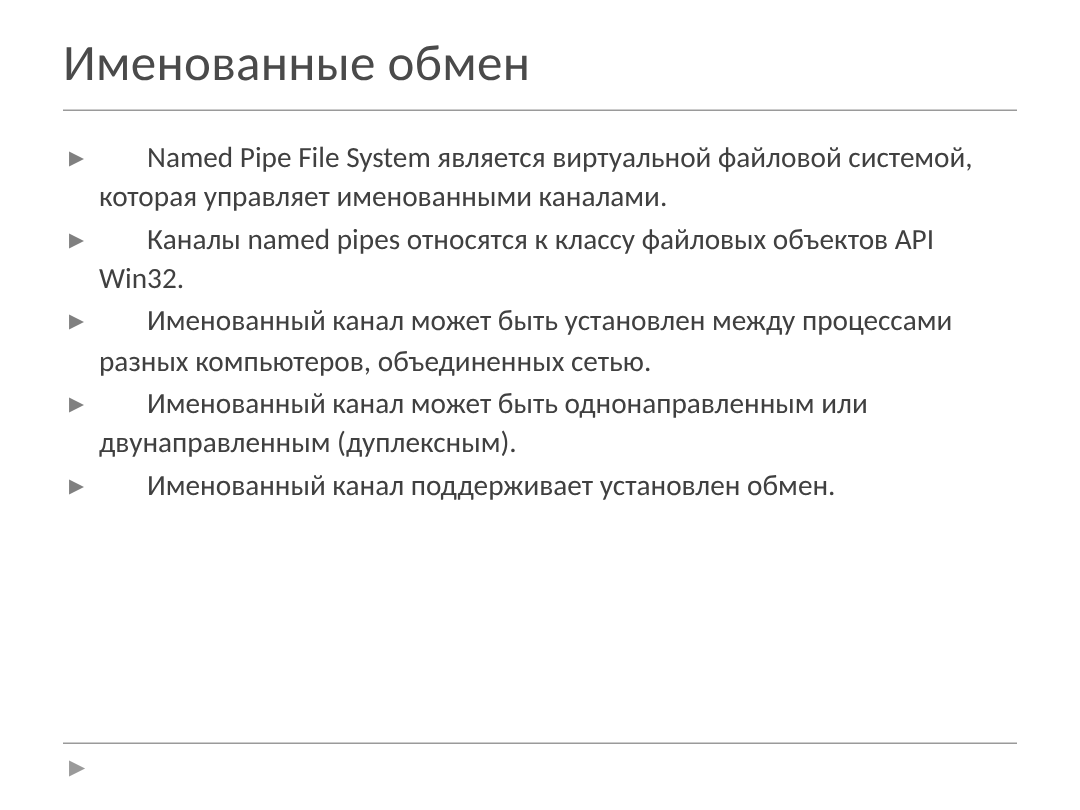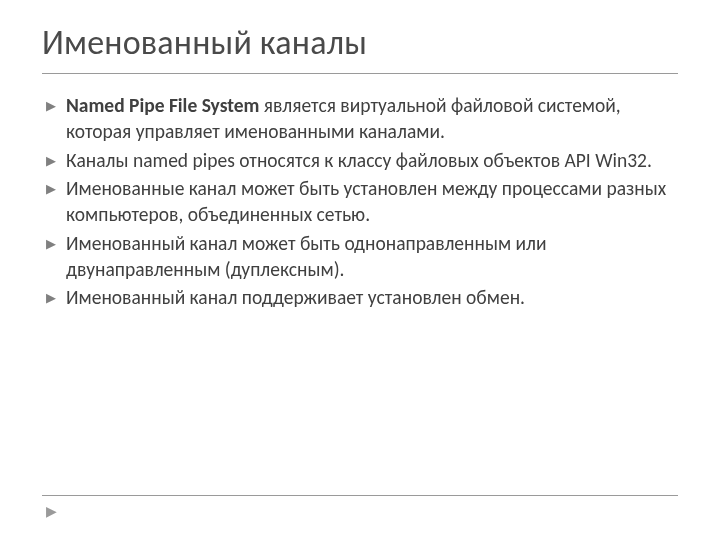--- a/index.html
+++ b/index.html
@@ -41,54 +41,54 @@
       flex: 0 0 auto;
       color: #808080;
       font-size: 13px;
       margin-right: 10px;
       margin-top: 7px;
       line-height: 1;
     }
     .bullet-text {
       flex: 1 1 auto;
     }
-    .bold { font-weight: 700; }
+    .bold { font-weight: 400; margin-left: 32px; }
     .footer-rule {
       position: absolute;
       left: 42px;
       right: 42px;
       bottom: 44px;
       border-top: 1px solid #9a9a9a;
     }
     .footer-marker {
       position: absolute;
       left: 46px;
       bottom: 20px;
       color: #9a9a9a;
       font-size: 14px;
     }
   </style>
 </head>
 <body>
 
 <div class="slide">
-  <h1 class="title">Именованный каналы</h1>
+  <h1 class="title">Именованные обмен</h1>
 
   <div class="content">
     <div class="bullet-item">
       <span class="bullet-marker">▶</span>
       <span class="bullet-text"><span class="bold">Named Pipe File System</span><span> является виртуальной файловой системой, которая управляет именованными каналами.</span></span>
     </div>
     <div class="bullet-item">
       <span class="bullet-marker">▶</span>
       <span class="bullet-text"><span class="bold"></span><span>Каналы named pipes относятся к классу файловых объектов API Win32.</span></span>
     </div>
     <div class="bullet-item">
       <span class="bullet-marker">▶</span>
-      <span class="bullet-text"><span class="bold"></span><span>Именованные канал может быть установлен между процессами разных компьютеров, объединенных сетью.</span></span>
+      <span class="bullet-text"><span class="bold"></span><span>Именованный канал может быть установлен между процессами разных компьютеров, объединенных сетью.</span></span>
     </div>
     <div class="bullet-item">
       <span class="bullet-marker">▶</span>
       <span class="bullet-text"><span class="bold"></span><span>Именованный канал может быть однонаправленным или двунаправленным (дуплексным).</span></span>
     </div>
     <div class="bullet-item">
       <span class="bullet-marker">▶</span>
       <span class="bullet-text"><span class="bold"></span><span>Именованный канал поддерживает установлен обмен.</span></span>
     </div>
   </div>

